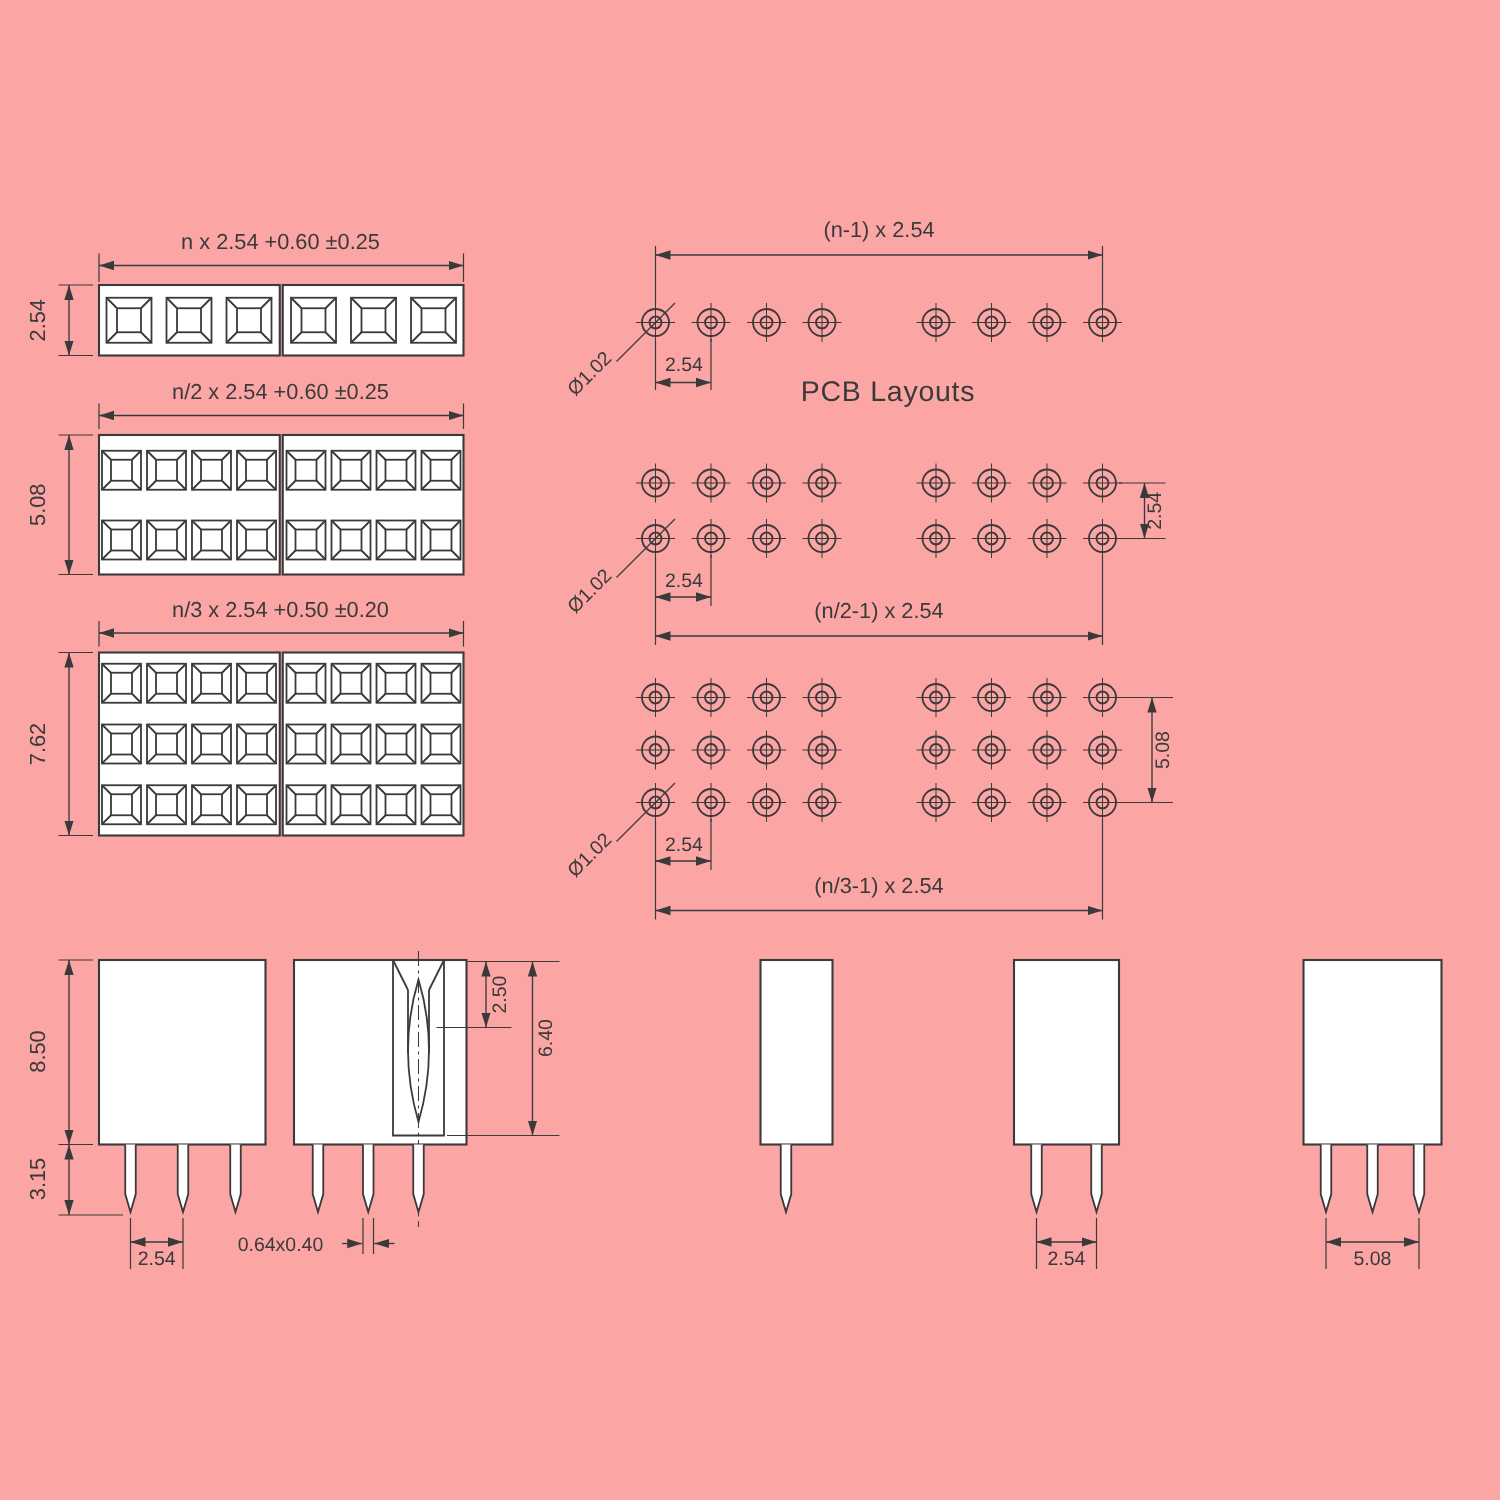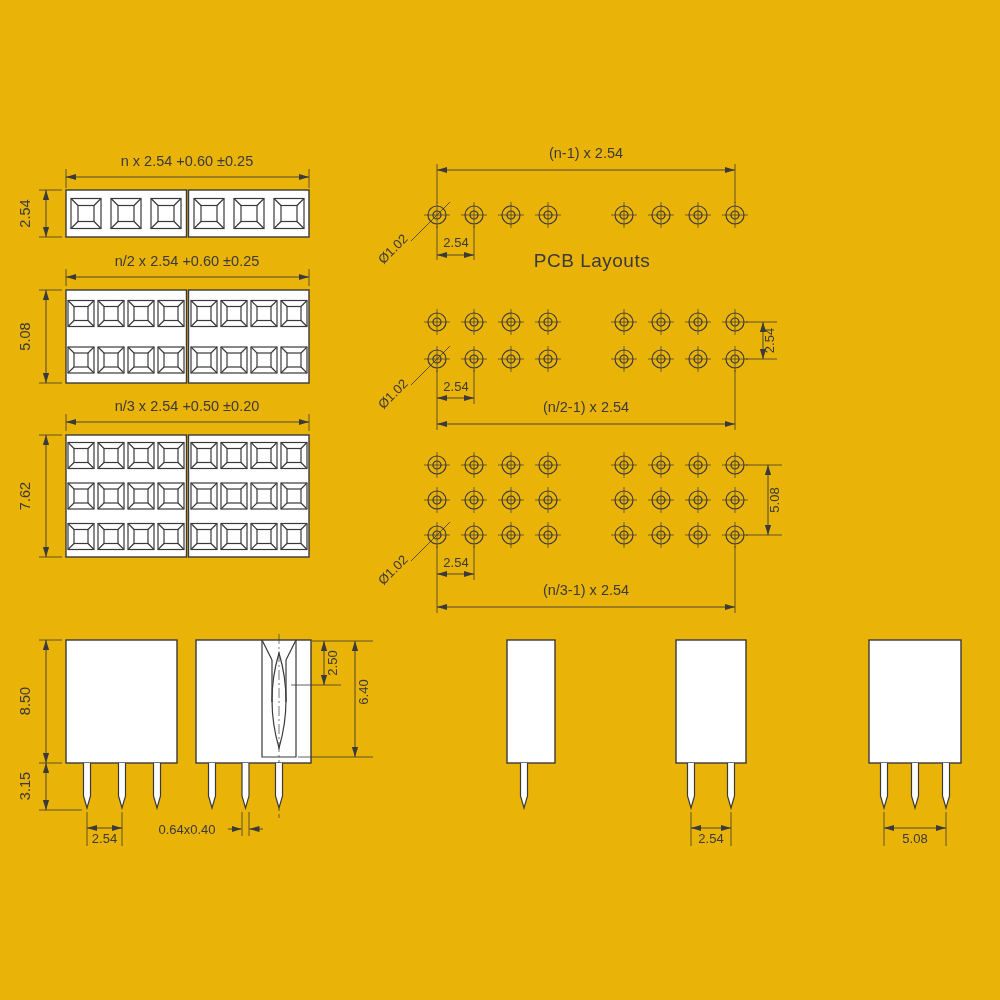--- a/index.html
+++ b/index.html
@@ -1,16 +1,16 @@
 <!DOCTYPE html>
 <html><head>
 <meta charset="utf-8">
 <style>
   html,body{margin:0;padding:0;background:#ffffff;}
-  #canvas{width:1000px;height:1000px;background:#eab308;position:relative;}
+  #canvas{width:1000px;height:1000px;background:#fca5a5;position:relative;}
   svg{display:block;}
   text{font-family:"Liberation Sans", sans-serif;fill:#3a3a3a;}
   .t14{font-size:14.5px;}
   .t13{font-size:13px;}
   .title{font-size:19px;letter-spacing:0.5px;}
   .mid{text-anchor:middle;}
   .body{fill:#ffffff;stroke:#3a3a3a;stroke-width:1.4;}
   .ln{stroke:#3a3a3a;stroke-width:1.2;fill:none;}
   .dim{stroke:#3a3a3a;stroke-width:0.9;fill:none;}
   .ext{stroke:#3a3a3a;stroke-width:0.8;fill:none;}

